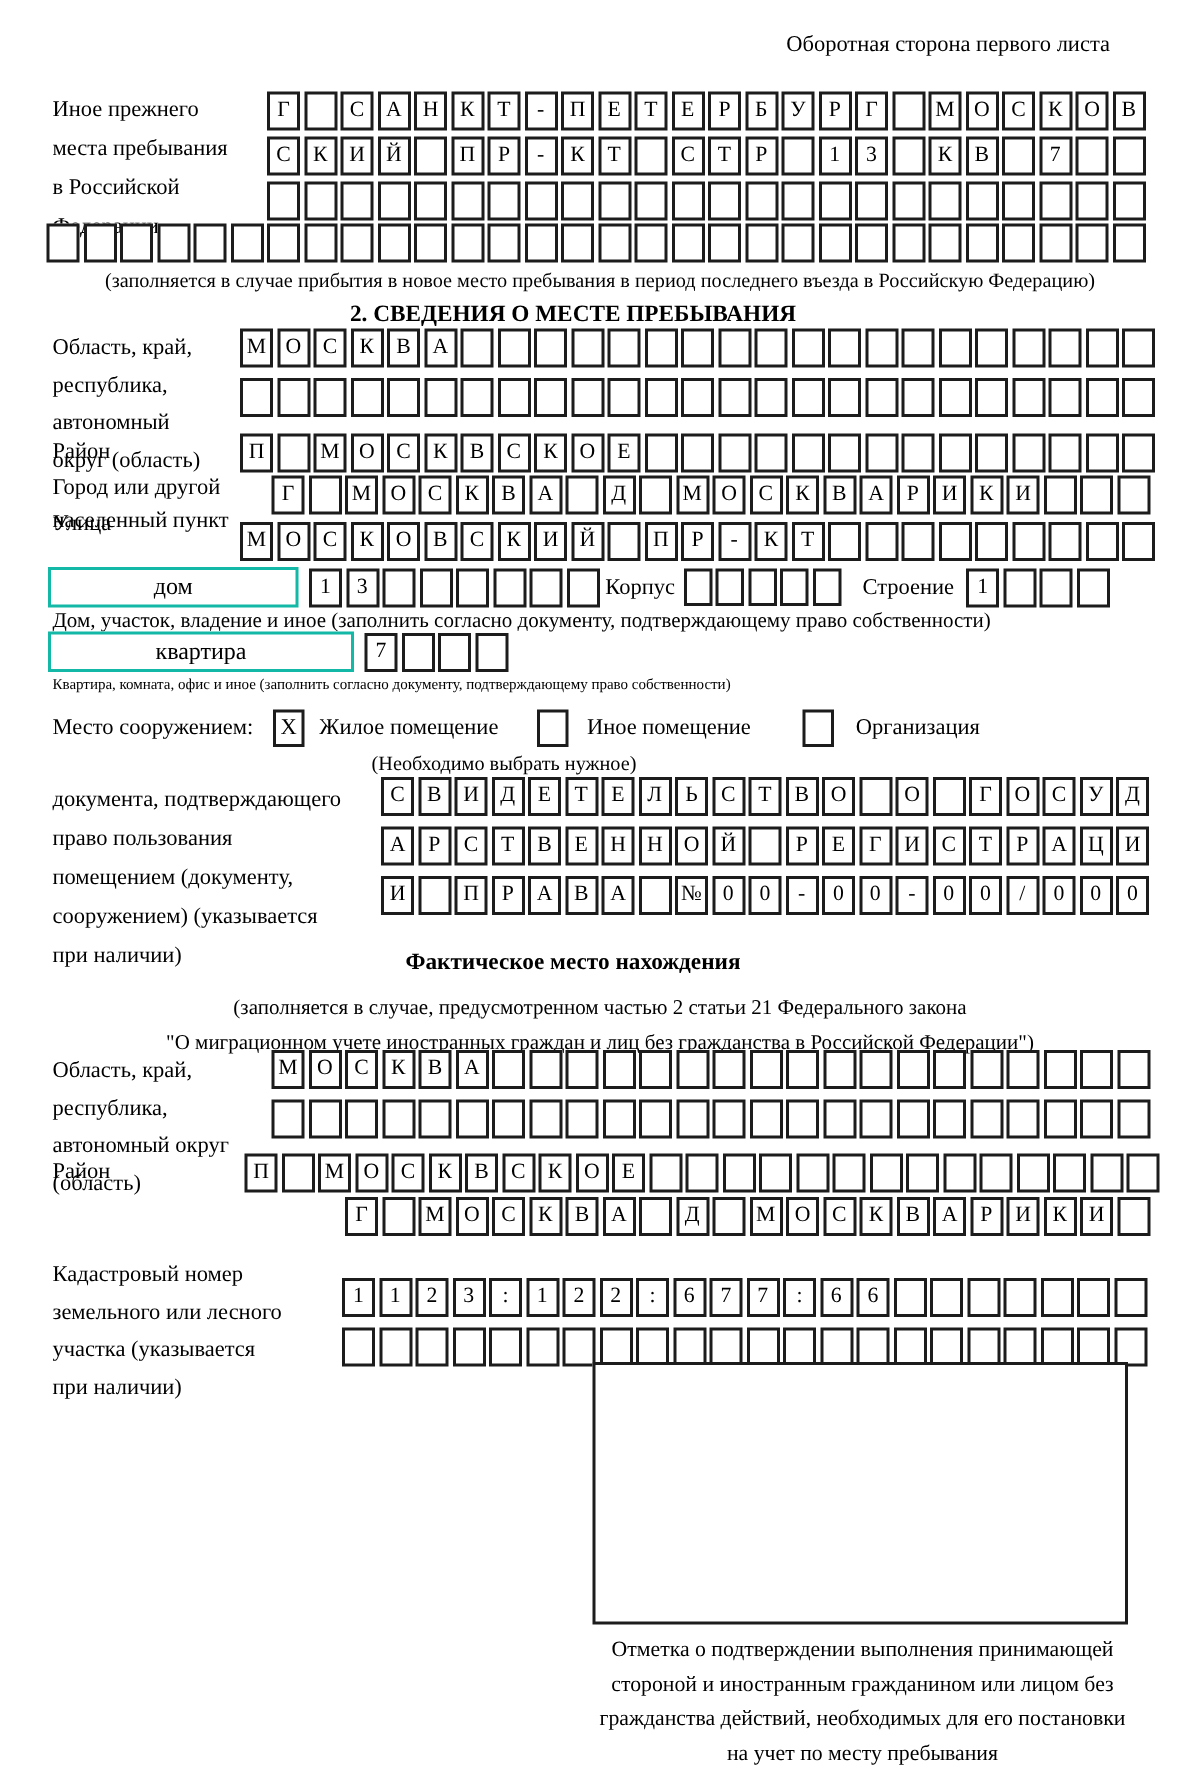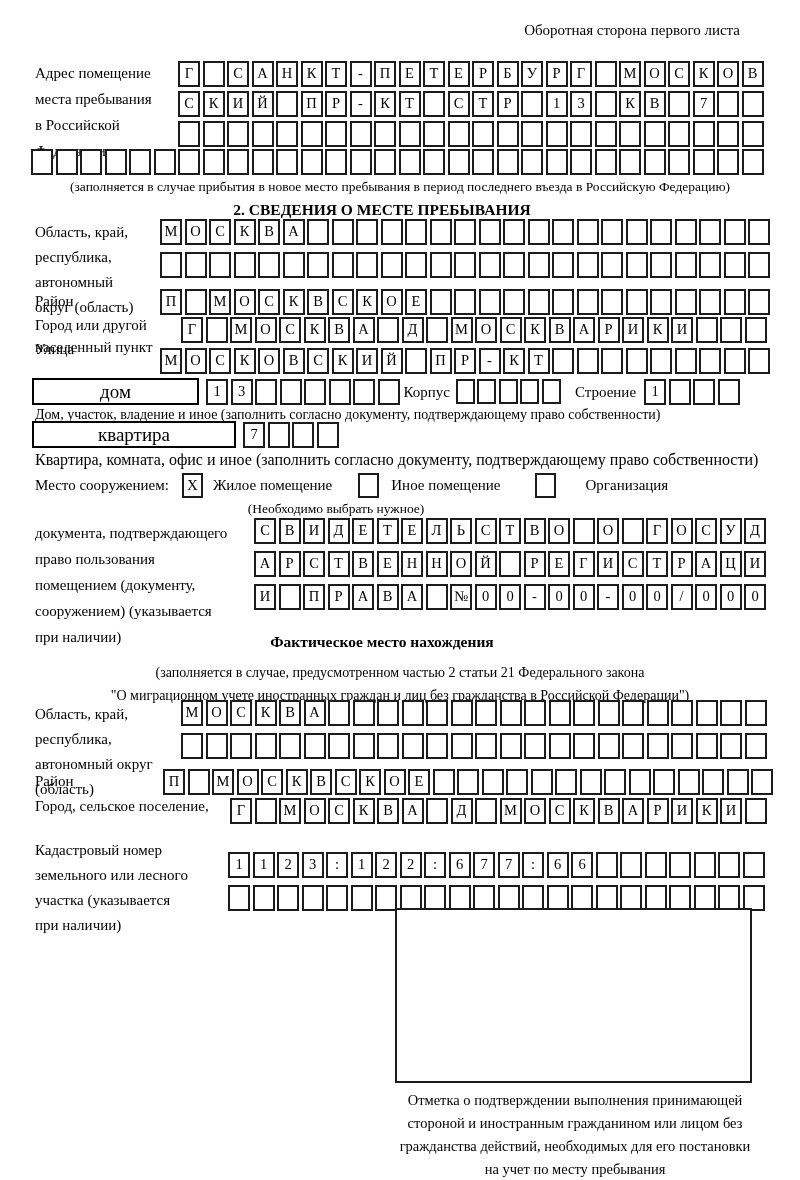--- a/index.html
+++ b/index.html
@@ -12,38 +12,38 @@
   .lbl-tight div{font-size:15px;line-height:22px;}
   .note{font-size:13.5px;text-align:center;width:800px;left:0;}
   .heading{font-size:15.5px;font-weight:bold;text-align:center;width:764px;left:0;}
   .cellrow{display:flex;gap:2.5px;}
   .cell{
     flex:0 0 auto;width:22px;height:26px;border:2px solid #1c1c1c;box-sizing:border-box;
     text-align:center;font-size:14.5px;line-height:21px;overflow:hidden;background:#fff;
   }
   .cellrow.small .cell{width:19px;height:25px;font-size:14px;}
   .widebox{
-    border:2px solid #000000;box-sizing:border-box;height:27px;display:flex;
-    align-items:center;justify-content:center;font-size:19px;background:#fff;
+    border:2px solid #14b8a6;box-sizing:border-box;height:27px;display:flex;
+    align-items:center;justify-content:center;font-size:16px;background:#fff;
   }
   .inlinerow{display:flex;align-items:center;}
   .checkbox{
     flex:0 0 auto;width:21px;height:25px;border:2px solid #1c1c1c;box-sizing:border-box;
     text-align:center;font-size:15px;line-height:20px;background:#fff;
   }
   .stamp-box{border:2px solid #1c1c1c;box-sizing:border-box;background:#fff;}
   .stamp-caption{font-size:14.5px;line-height:23px;text-align:center;}
 </style>
 </head>
 <body>
 
 <div class="abs" style="top:22px;left:0;width:740px;text-align:right;font-size:15px;">Оборотная сторона первого листа</div>
 
 <div class="abs lbl" style="top:60px;left:35px;width:140px;">
-    <div>Адрес помещение</div>
+    <div>Иное прежнего</div>
     <div>места пребывания</div>
     <div>в Российской</div>
     <div>Федерации</div>
   </div>
 <div class="abs cellrow" style="top:61px;left:178px;">
     <span class="cell">Г</span>
     <span class="cell"></span>
     <span class="cell">С</span>
     <span class="cell">А</span>
     <span class="cell">Н</span>
@@ -337,30 +337,30 @@
 
 <div class="abs inlinerow" style="top:421px;left:32px;">
   <div class="widebox" style="width:204px;margin-right:7px;">квартира</div>
   <div class="cellrow">
       <span class="cell">7</span>
       <span class="cell"></span>
       <span class="cell"></span>
       <span class="cell"></span>
     </div>
 </div>
-<div class="abs" style="top:451px;left:35px;font-size:16px;">Квартира, комната, офис и иное (заполнить согласно документу, подтверждающему право собственности)</div>
+<div class="abs" style="top:451px;left:35px;font-size:10px;">Квартира, комната, офис и иное (заполнить согласно документу, подтверждающему право собственности)</div>
 
 <div class="abs inlinerow" style="top:472px;left:35px;">
   <div class="lbl">Место сооружением:</div>
   <div class="checkbox" style="margin-left:13px;">X</div>
   <div class="lbl" style="margin-left:10px;">Жилое помещение</div>
   <div class="checkbox" style="margin-left:26px;"></div>
   <div class="lbl" style="margin-left:12px;">Иное помещение</div>
   <div class="checkbox" style="margin-left:34px;"></div>
-  <div class="lbl" style="margin-left:30px;">Организация</div>
+  <div class="lbl" style="margin-left:15px;">Организация</div>
 </div>
 <div class="abs" style="top:501px;left:0;width:672px;text-align:center;font-size:13.5px;">(Необходимо выбрать нужное)</div>
 
 <div class="abs lbl" style="top:520px;left:35px;width:215px;">
     <div>документа, подтверждающего</div>
     <div>право пользования</div>
     <div>помещением (документу,</div>
     <div>сооружением) (указывается</div>
     <div>при наличии)</div>
   </div>
@@ -522,21 +522,20 @@
     <span class="cell"></span>
     <span class="cell"></span>
     <span class="cell"></span>
     <span class="cell"></span>
     <span class="cell"></span>
     <span class="cell"></span>
     <span class="cell"></span>
   </div>
 
 <div class="abs lbl-tight" style="top:795px;left:35px;width:195px;">
-    <div>Город, сельское поселение,</div>
   </div>
 <div class="abs cellrow" style="top:798px;left:230px;">
     <span class="cell">Г</span>
     <span class="cell"></span>
     <span class="cell">М</span>
     <span class="cell">О</span>
     <span class="cell">С</span>
     <span class="cell">К</span>
     <span class="cell">В</span>
     <span class="cell">А</span>

